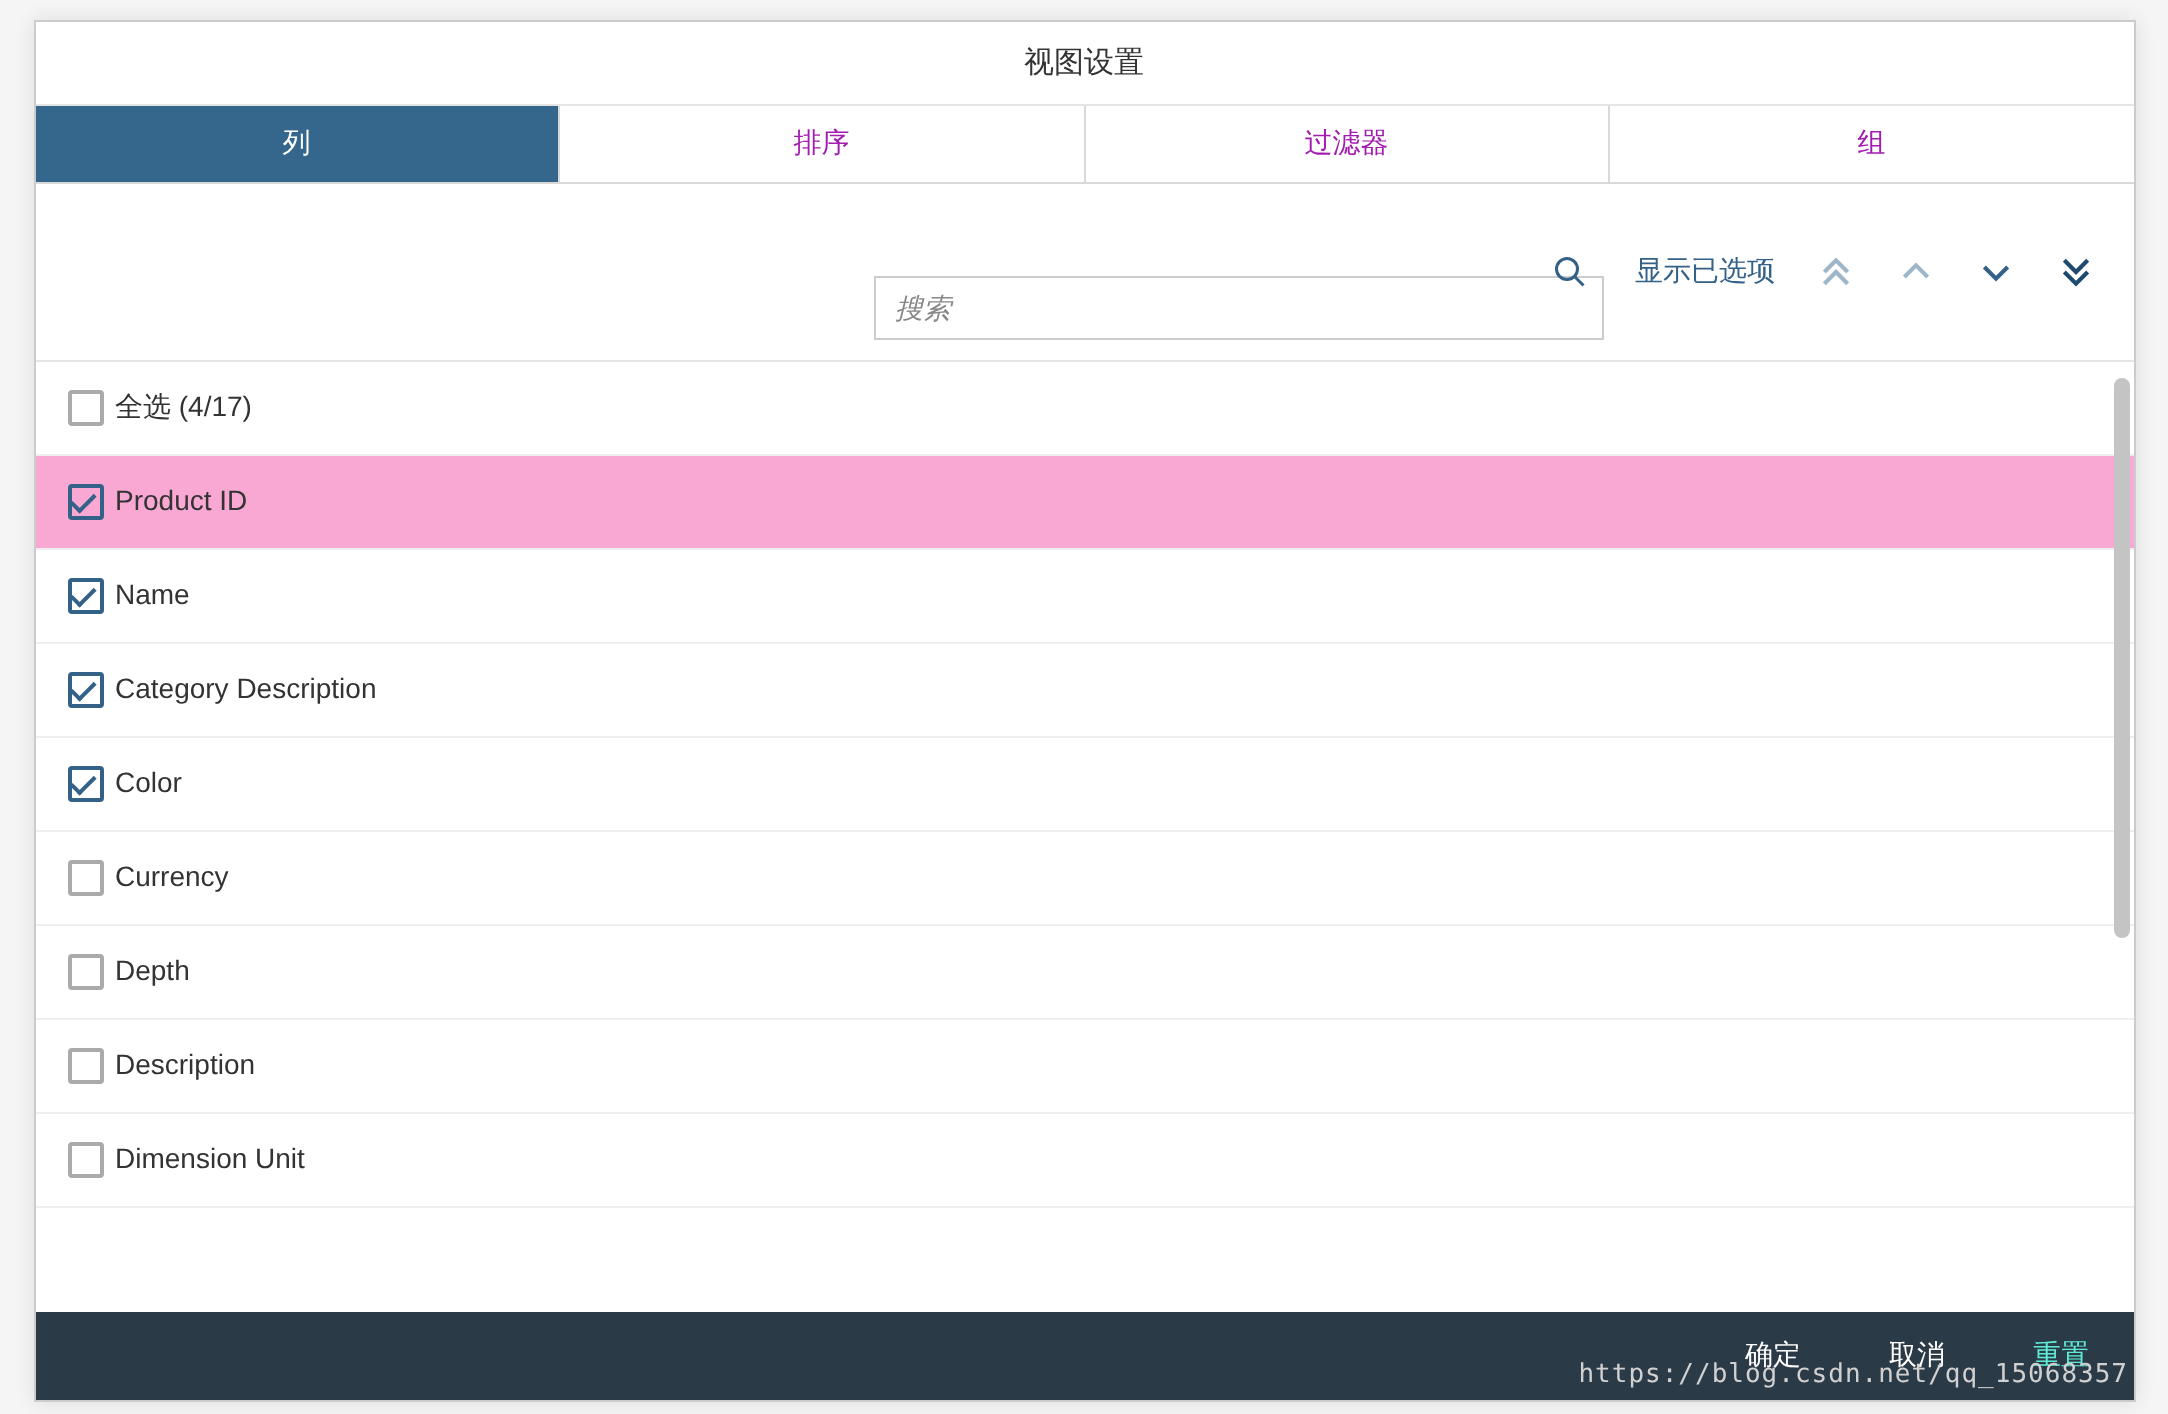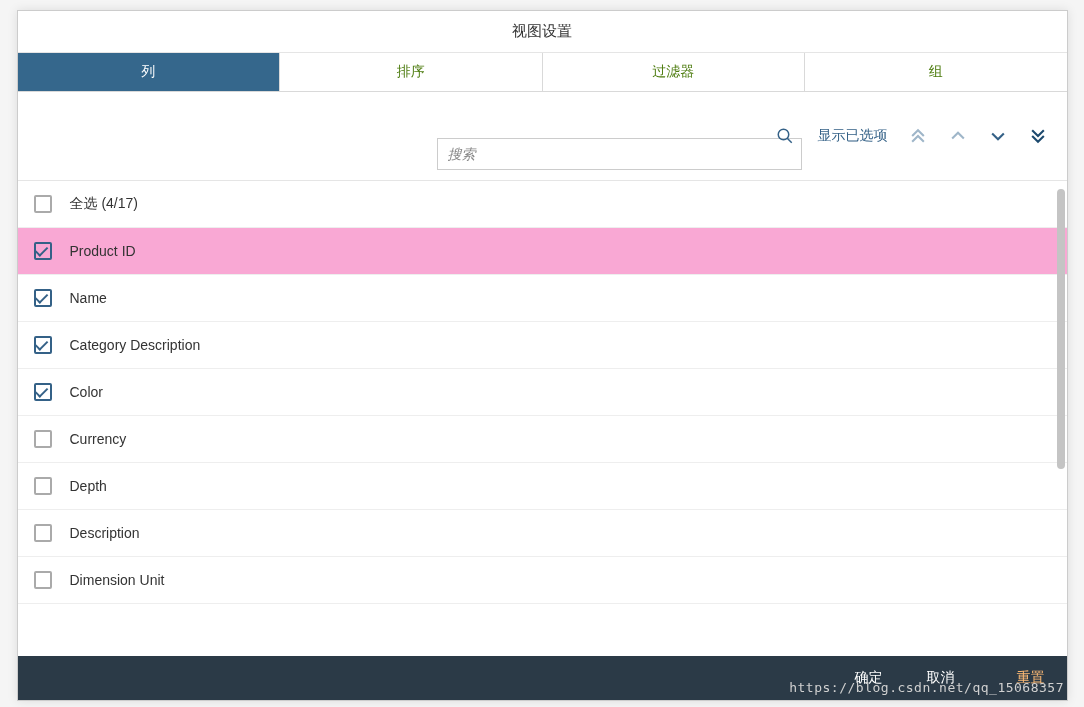--- a/index.html
+++ b/index.html
@@ -32,21 +32,21 @@
     }
     .tabs {
       display: flex;
       border-bottom: 1px solid #d9d9d9;
     }
     .tab {
       flex: 1;
       text-align: center;
       padding: 10px 0;
       font-size: 14px;
-      color: #4d7c0f;
+      color: #a21caf;
       cursor: pointer;
       border-right: 1px solid #d9d9d9;
     }
     .tab:last-child {
       border-right: none;
     }
     .tab.active {
       background: #35678c;
       color: #fff;
     }
@@ -102,24 +102,24 @@
       position: relative;
       flex: 1;
       overflow: hidden;
     }
     .list {
       height: 475px;
       overflow-y: auto;
     }
     .list-row {
       display: flex;
-      align-items: center;
+      align-items: flex-start;
       padding: 14px 16px;
       border-bottom: 1px solid #eee;
-      gap: 18px;
+      gap: 6px;
     }
     .list-row.selected-highlight {
       background: #f9a8d4;
     }
     .checkbox {
       width: 18px;
       height: 18px;
       border: 2px solid #aaa;
       border-radius: 2px;
       display: flex;
@@ -161,22 +161,21 @@
       align-items: center;
       padding: 13px 22px;
       gap: 44px;
     }
     .footer-btn {
       font-size: 14px;
       cursor: pointer;
       color: #fff;
     }
     .footer-btn.disabled {
-      color: #fdba74;
-      margin-left: 18px;
+      color: #5eead4;
     }
     .watermark {
       position: fixed;
       bottom: 12px;
       right: 20px;
       color: #d0d0d0;
       font-size: 13px;
       font-family: monospace;
       letter-spacing: 0.5px;
       pointer-events: none;

